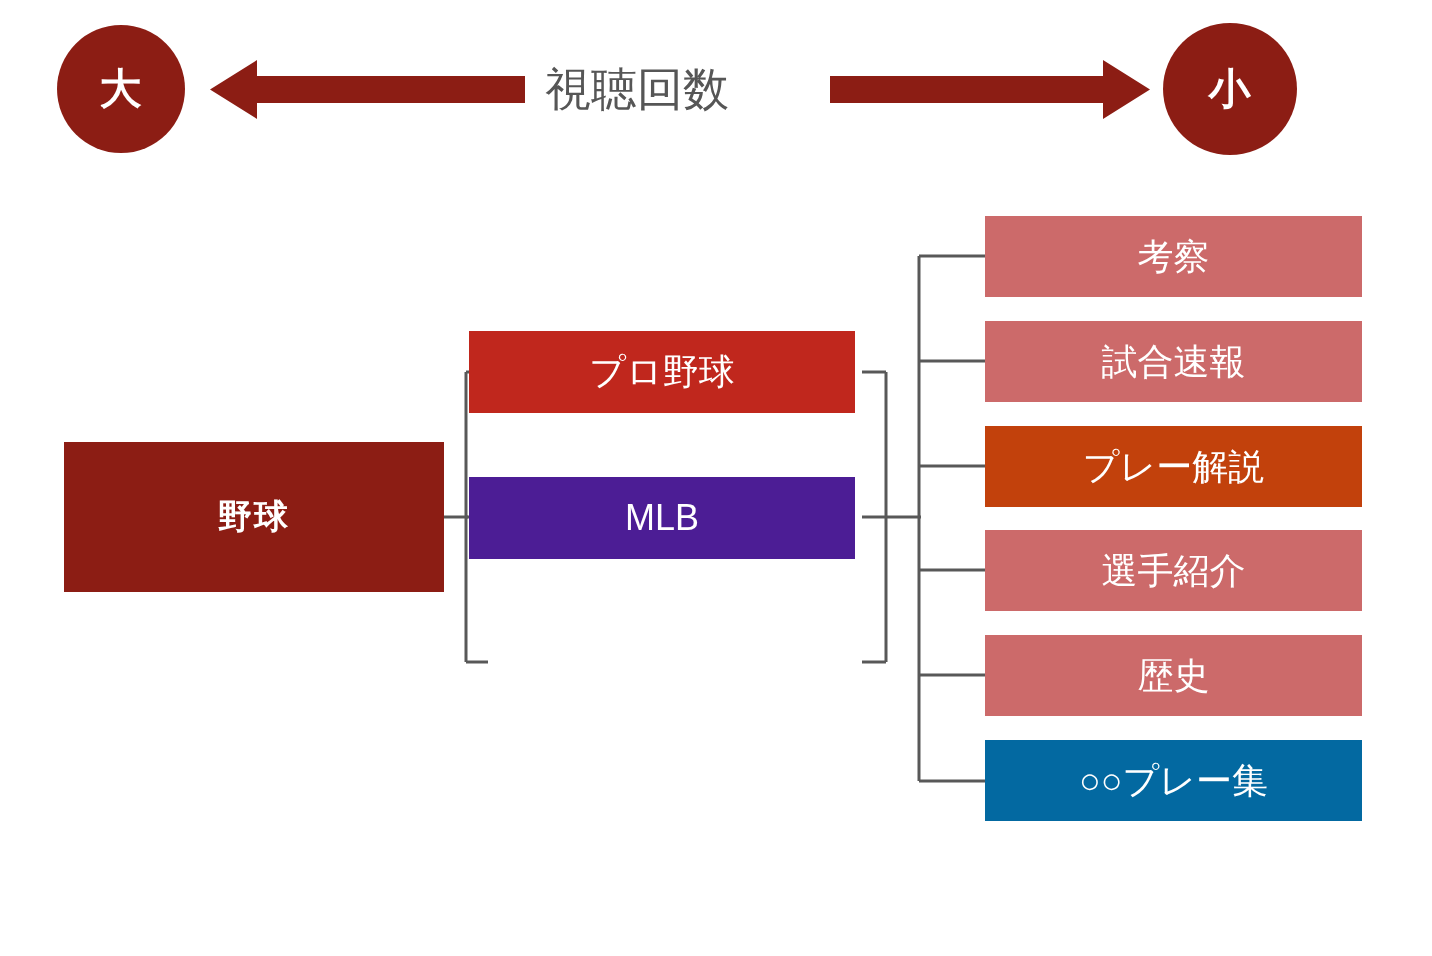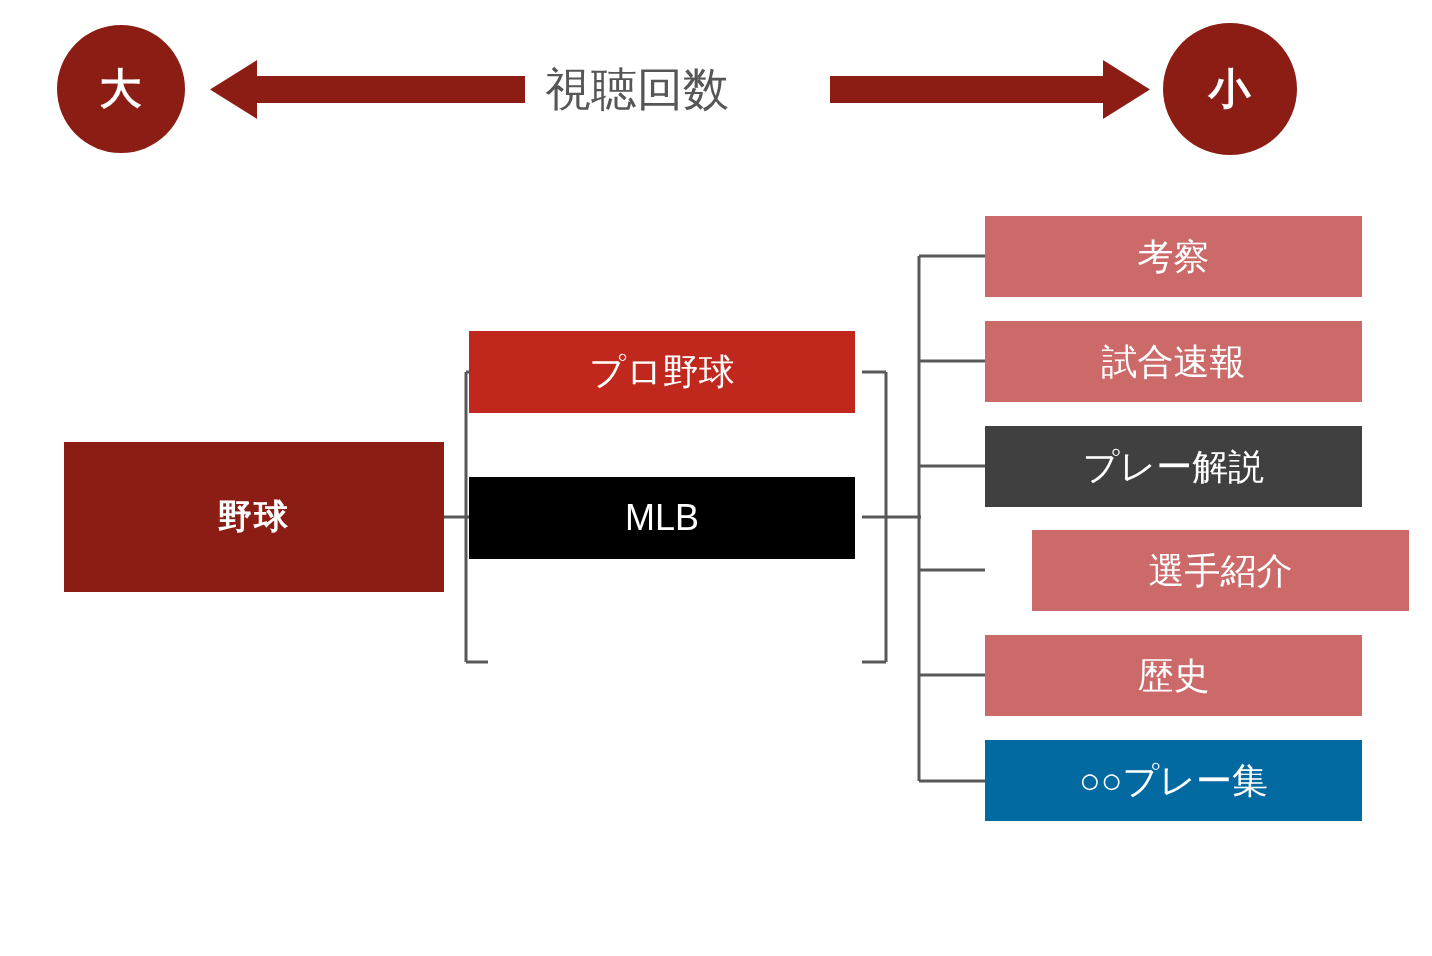--- a/index.html
+++ b/index.html
@@ -84,21 +84,21 @@
 
   
   .node-l3 {
     left: 985px; width: 377px; height: 81px;
     background: #CC6A6A;
   }
   .node-l3 span { font-size: 36px; }
   #node-l3-0 { top: 216px; }
   #node-l3-1 { top: 321px; }
   #node-l3-2 { top: 426px; }
-  #node-l3-3 { top: 530px; margin-left: 47px; }
+  #node-l3-3 { top: 530px; }
   #node-l3-4 { top: 635px; text-align: center; }
   #node-l3-5 { top: 740px; }
 
   
   #connectors {
     position: absolute;
     left: 0; top: 0;
     width: 1432px; height: 956px;
     pointer-events: none;
   }
@@ -150,31 +150,31 @@
     <line x1="919" y1="781" x2="985" y2="781" stroke="#585858"></line>
   </svg>
 
   <div id="node-root" class="node" style="background: rgb(140, 29, 20);">
     <span>野球</span>
   </div>
 
   <div id="node-l2-0" class="node node-l2" style="background: rgb(192, 39, 29);">
     <span>プロ野球</span>
   </div>
-  <div id="node-l2-1" class="node node-l2" style="background: #000000;">
+  <div id="node-l2-1" class="node node-l2" style="background: #4c1d95;">
     <span>MLB</span>
   </div>
 
   <div id="node-l3-0" class="node node-l3" style="background: rgb(204, 106, 106);">
     <span>考察</span>
   </div>
   <div id="node-l3-1" class="node node-l3" style="background: rgb(204, 106, 106);">
     <span>試合速報</span>
   </div>
-  <div id="node-l3-2" class="node node-l3" style="background: #404040;">
+  <div id="node-l3-2" class="node node-l3" style="background: #c2410c;">
     <span>プレー解説</span>
   </div>
   <div id="node-l3-3" class="node node-l3" style="background: rgb(204, 106, 106);">
     <span>選手紹介</span>
   </div>
   <div id="node-l3-4" class="node node-l3" style="background: rgb(204, 106, 106);">
     <span>歴史</span>
   </div>
   <div id="node-l3-5" class="node node-l3" style="background: #0369a1;">
     <span>○○プレー集</span>

